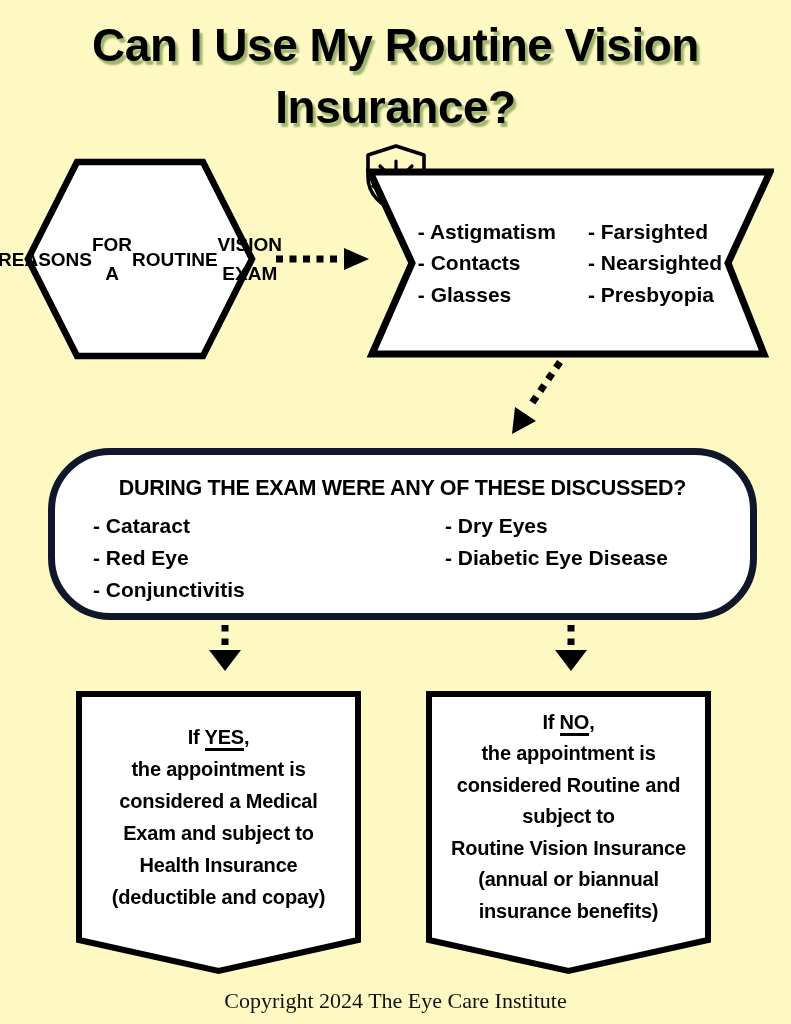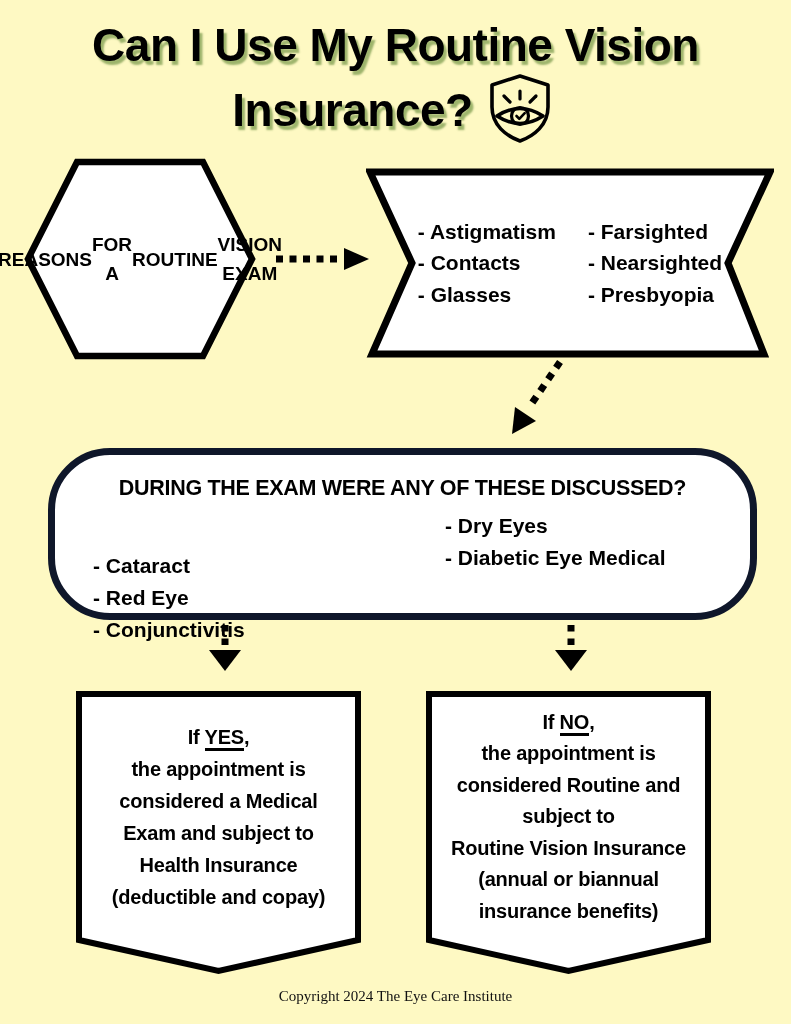--- a/index.html
+++ b/index.html
@@ -9,21 +9,21 @@
     background:#fef9c3;
     font-family:"Liberation Sans", sans-serif;
     color:#000;
   }
   
   .title-wrap{position:absolute;top:14px;left:0;width:791px;text-align:center;}
   .title-line{
     font-size:46px;font-weight:bold;letter-spacing:-0.5px;line-height:62px;
     text-shadow:3px 4px 2px rgba(40,95,0,0.45);
   }
-  .title-row2{display:flex;justify-content:center;align-items:center;gap:8px;}
+  .title-row2{display:flex;justify-content:center;align-items:center;gap:8px;flex-direction:column;}
   .badge-icon{flex:0 0 auto;margin-top:-4px;}
   
   .shape{position:absolute;}
   .shape svg{display:block;}
   
   .hex-text{
     position:absolute;top:0;left:0;width:232px;height:202px;
     display:flex;justify-content:center;align-items:center;
     font-size:19px;font-weight:bold;line-height:29px;text-align:center;
   }
@@ -35,35 +35,35 @@
   .banner-col{font-size:21px;font-weight:bold;line-height:31.5px;white-space:nowrap;}
   
   .exam-box{
     position:absolute;left:48px;top:448px;width:709px;height:172px;
     background:#fff;border:7px solid #0f172a;border-radius:62px;box-sizing:border-box;
   }
   .exam-title{
     margin-top:21px;text-align:center;font-size:21.5px;font-weight:bold;letter-spacing:-0.3px;
   }
   .exam-col{position:absolute;top:55px;font-size:21px;font-weight:bold;line-height:32px;white-space:nowrap;}
-  .exam-col.c1{left:38px;margin-top:40px;}
+  .exam-col.c1{left:38px;}
   .exam-col.c2{left:390px;}
   
   .pennant-text{
     position:absolute;top:0;left:0;width:285px;height:252px;
     display:flex;flex-direction:column;justify-content:center;align-items:center;
     text-align:center;font-weight:bold;font-size:20px;letter-spacing:-0.2px;
   }
   .lh-yes{line-height:32px;}
   .lh-no{line-height:31.5px;}
   .ul{border-bottom:3px solid #000;}
   
   .footer{
     position:absolute;top:988px;left:0;width:791px;text-align:center;
-    font-family:"Liberation Serif", serif;font-size:15px;color:#111;
+    font-family:"Liberation Serif", serif;font-size:22px;color:#111;
   }
 </style>
 </head>
 <body>
 
 <div class="poster">
 
   <div class="title-wrap">
     <div class="title-line">Can I Use My Routine Vision</div>
     <div class="title-row2">
@@ -122,21 +122,21 @@
 
   <div class="exam-box">
     <div class="exam-title">DURING THE EXAM WERE ANY OF THESE DISCUSSED?</div>
     <div class="exam-col c1">
       <div>- Cataract</div>
       <div>- Red Eye</div>
       <div>- Conjunctivitis</div>
     </div>
     <div class="exam-col c2">
       <div>- Dry Eyes</div>
-      <div>- Diabetic Eye Medical</div>
+      <div>- Diabetic Eye Disease</div>
     </div>
   </div>
 
   <svg class="shape" style="left:205px;top:623px;" width="40" height="50" viewBox="0 0 40 50">
     <line x1="20" y1="2" x2="20" y2="26" stroke="#000" stroke-width="7" stroke-dasharray="6.5 7"></line>
     <polygon points="4,27 36,27 20,48" fill="#000"></polygon>
   </svg>
   <svg class="shape" style="left:551px;top:623px;" width="40" height="50" viewBox="0 0 40 50">
     <line x1="20" y1="2" x2="20" y2="26" stroke="#000" stroke-width="7" stroke-dasharray="6.5 7"></line>
     <polygon points="4,27 36,27 20,48" fill="#000"></polygon>

